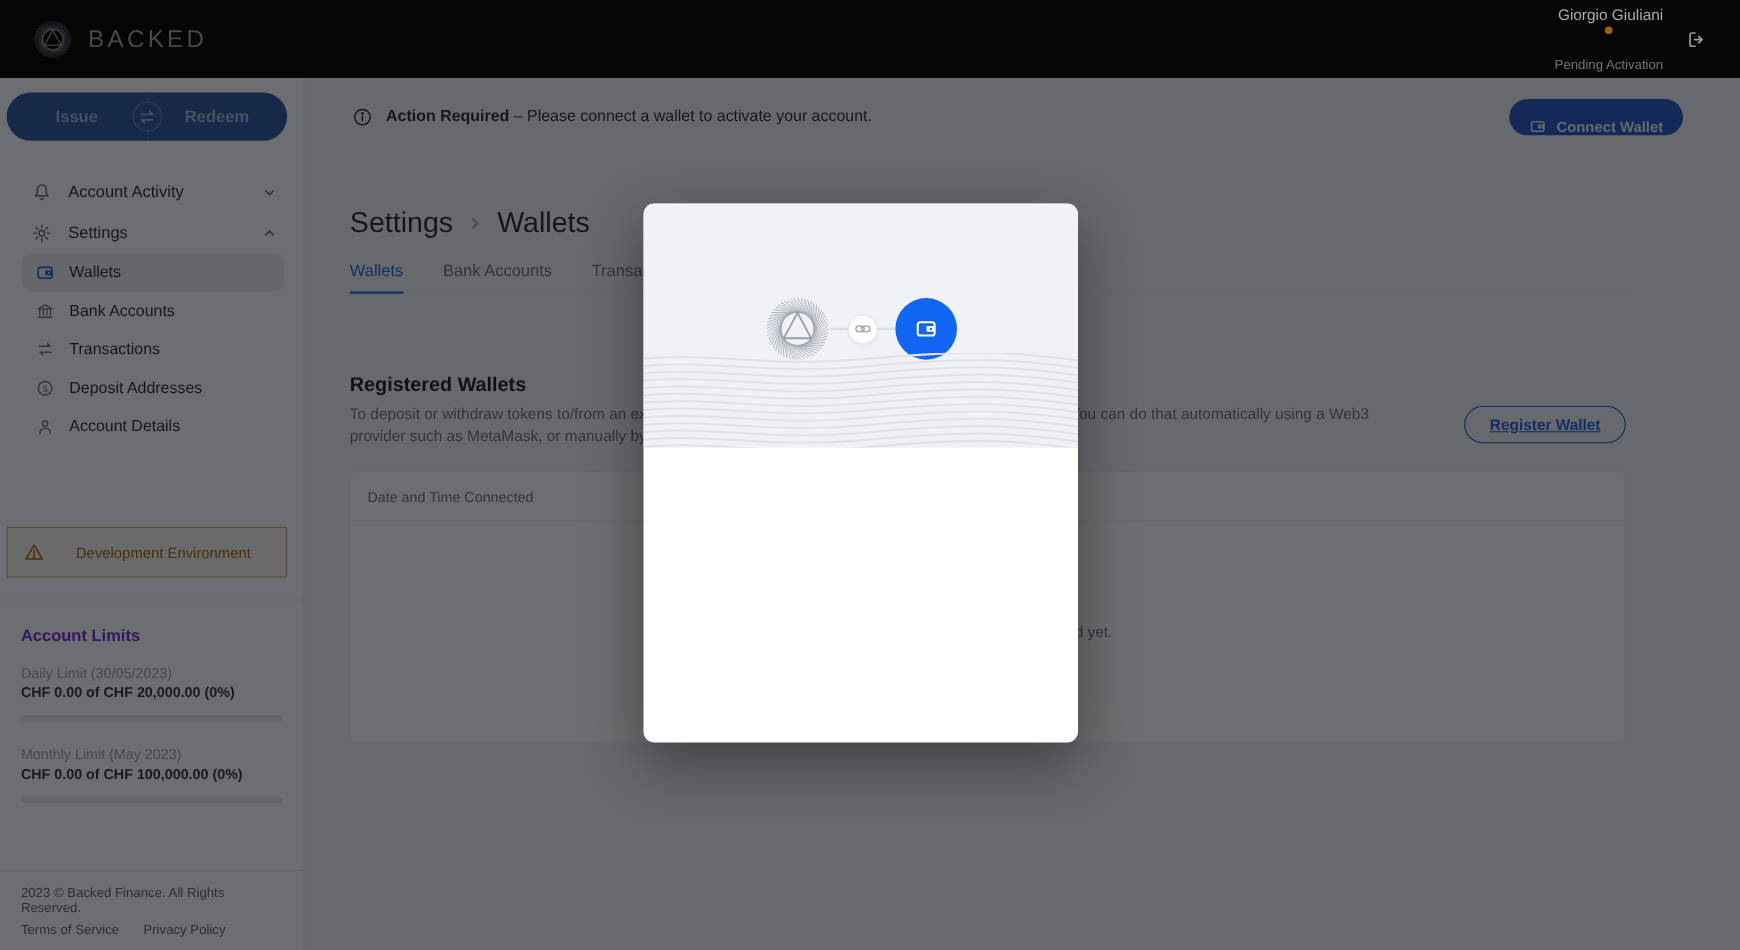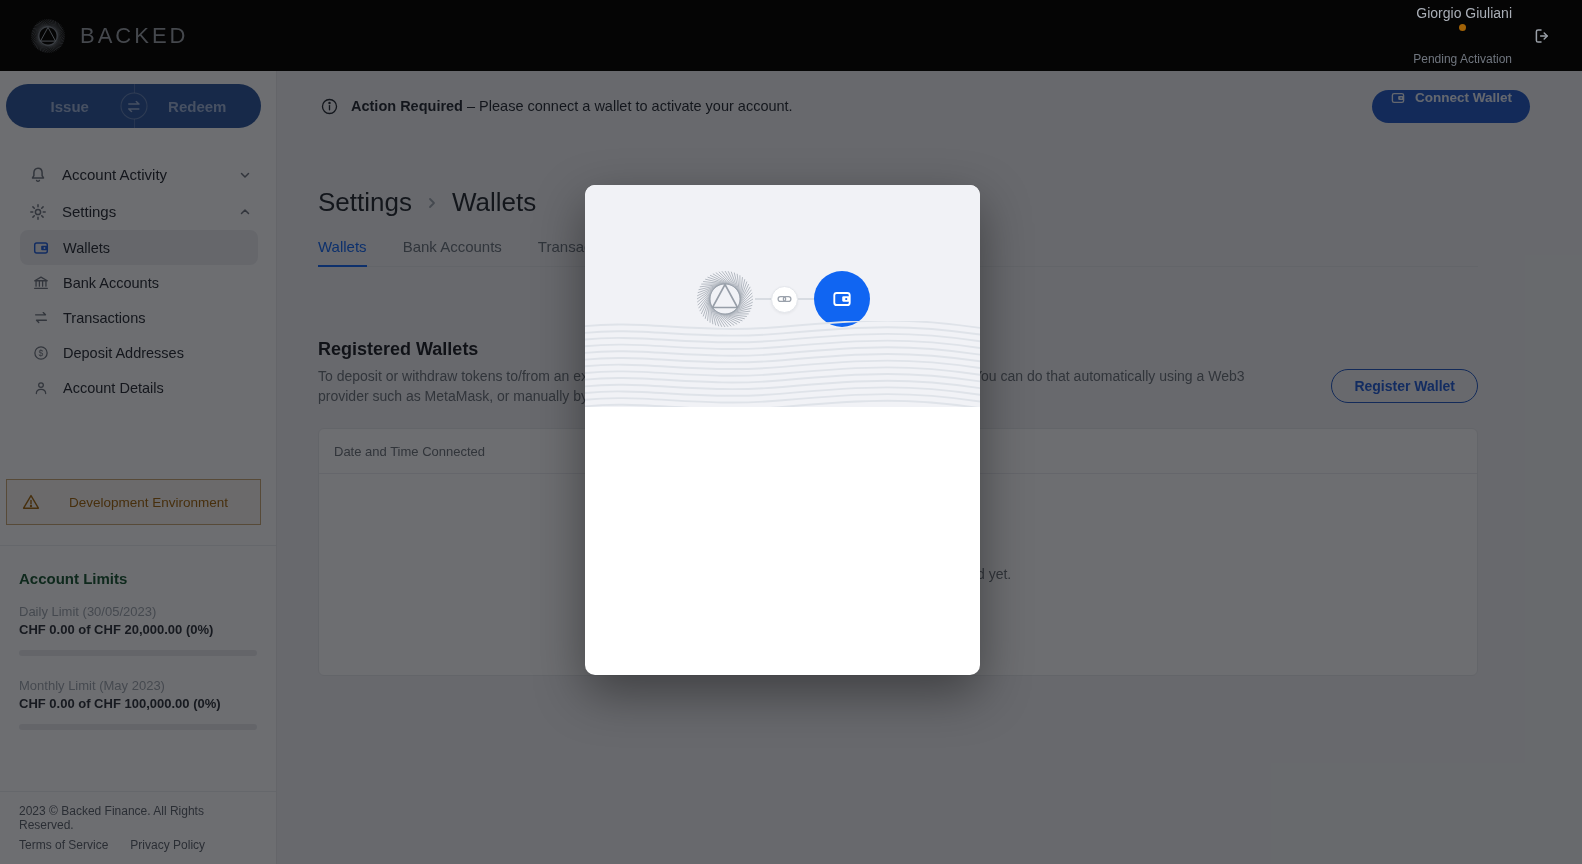--- a/index.html
+++ b/index.html
@@ -34,52 +34,52 @@
               font-size:15px; color:#23272E; cursor:pointer; }
   .nav-item .chev { margin-left:auto; }
   .nav-sub { height:35px; margin:0 18px 0 20px; border-radius:8px; display:flex; align-items:center;
              padding:0 12px; gap:13px; font-size:14.5px; color:#23272E; cursor:pointer; }
   .nav-sub.active { background:#EDEEF1; }
   .env-box { margin:74px 16px 0 6px; width:255px; height:46px; border:1px solid rgba(161,98,7,.55);
              background:rgba(161,98,7,.06); border-radius:0; display:flex; align-items:center;
              padding:0 14px; gap:28px; color:#A16207; font-size:13.5px; }
   .side-divider { margin-top:20px; border-top:1px solid #ECEDEF; }
   .limits { padding:24px 19px 0 19px; }
-  .limits-title { font-size:15px; font-weight:700; color:#14532d; }
+  .limits-title { font-size:15px; font-weight:700; color:#6d28d9; }
   .limit-label { margin-top:17px; font-size:13px; color:#9CA3AB; }
   .limit-label.second { margin-top:22px; }
   .limit-value { margin-top:3px; font-size:13px; font-weight:700; color:#2A2E35; }
   .bar { margin-top:13px; height:6px; border-radius:3px; background:#E8E9EC; overflow:hidden; }
   .bar-fill { height:100%; background:#1065F2; width:0; }
   .side-footer { position:absolute; bottom:0; left:0; right:0; border-top:1px solid #ECEDEF; padding:12px 19px; }
   .copyright { font-size:12px; color:#595F68; }
   .legal { margin-top:6px; display:flex; gap:22px; }
   .legal a { font-size:12px; color:#595F68; cursor:pointer; }
 
   
   .main { position:absolute; top:71px; left:277px; right:0; bottom:0; }
   .banner { height:70px; display:flex; align-items:center; padding:0 52px 0 43px; gap:12px; }
   .banner-text { font-size:14.5px; color:#1F242B; }
   .banner-text b { font-weight:700; }
   .btn-connect { margin-left:auto; height:33px; border-radius:17px; background:#1E56C4; border:none;
-                 color:#E8EEF8; font-size:13.5px; font-weight:600; display:flex; align-items:flex-start;
+                 color:#E8EEF8; font-size:13.5px; font-weight:600; display:flex; align-items:flex-end;
                  gap:9px; padding:0 18px; cursor:pointer; font-family:inherit; }
   .content { padding:0 104px 0 41px; }
   .breadcrumb { margin-top:46px; display:flex; align-items:center; gap:12px; }
   .crumb { font-size:26px; color:#1E2329; font-weight:500; }
   .crumb-sep { color:#9CA3AB; }
   .tabs { margin-top:20px; display:flex; gap:36px; border-bottom:1px solid #E6E8EB; }
   .tab { font-size:15px; color:#687078; padding-bottom:10px; cursor:pointer; }
   .tab.active { color:#1065F2; border-bottom:2px solid #1065F2; margin-bottom:-1px; }
   .section-row { margin-top:72px; display:flex; align-items:flex-start; }
   .section-title { font-size:18px; font-weight:700; color:#17191E; }
   .section-desc { margin-top:7px; font-size:14px; line-height:19.5px; color:#6A7077; max-width:1020px; }
   .btn-register { margin-left:auto; margin-top:30px; height:34px; border-radius:17px; background:transparent;
                   border:1px solid #1E56C4; color:#1E5BD6; font-size:14px; font-weight:600; padding:3px 22px;
-                  cursor:pointer; font-family:inherit; white-space:nowrap; }
+                  cursor:pointer; font-family:inherit; white-space:nowrap;text-decoration:underline; }
   .card { margin-top:22px; height:248px; background:#FFFFFF; border:1px solid #E7E8EB; border-radius:6px; }
   .card-head { height:45px; border-bottom:1px solid #EBECEF; display:flex; align-items:center; padding:0 15px;
                font-size:13px; color:#6A7077; }
   .empty-msg { margin-top:92px; text-align:center; font-size:14px; color:#6A7077; }
 
   
   .overlay { position:absolute; top:71px; left:0; right:0; bottom:0; background:rgba(12,14,18,.6); z-index:30; }
   .modal { position:absolute; left:585px; top:185px; width:395px; height:490px; background:#FFFFFF;
            border-radius:10px; box-shadow:0 18px 50px rgba(0,0,0,.4); z-index:50; overflow:hidden; }
   .hero { position:relative; height:222px; background:#F1F2F6; overflow:hidden; }

